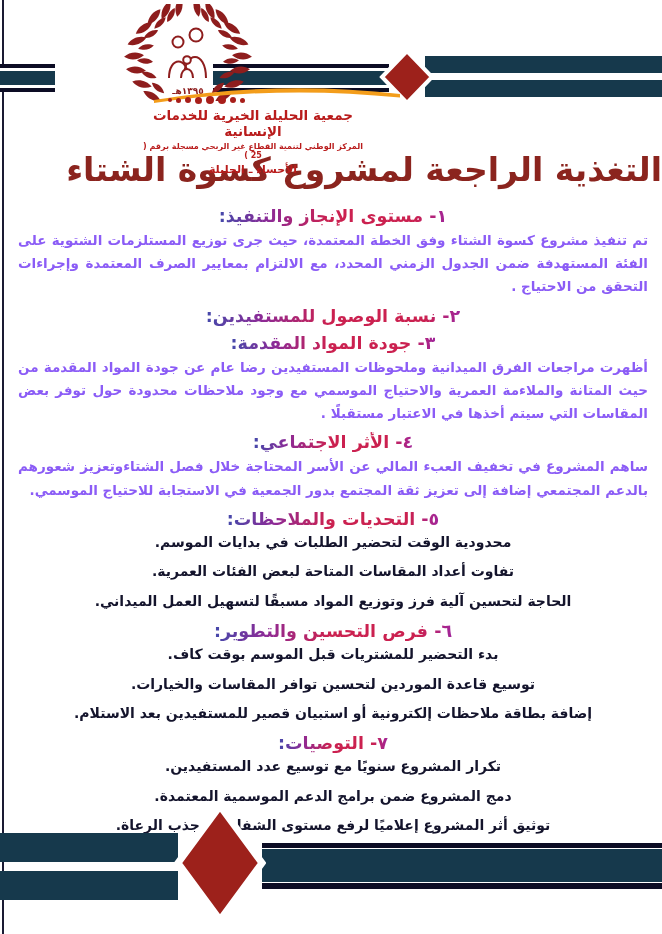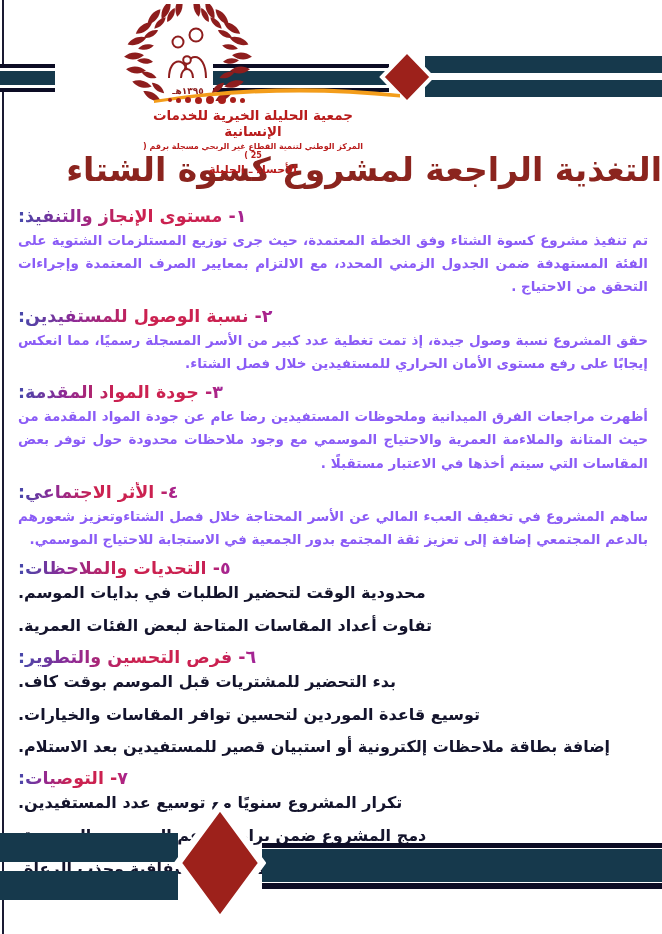--- a/index.html
+++ b/index.html
@@ -33,35 +33,35 @@
 
   
   .page-title {
     text-align:right; font-size:33px; font-weight:bold; color:#8b241e;
     margin:2px 0 6px 0; letter-spacing:0;
   }
 
   
   .content { padding:4px 14px 0 18px; }
   .sec { margin-bottom:3px; }
-  .sec-title { font-size:17.5px; font-weight:bold; margin:7px 0 3px 0; text-align:left; }
+  .sec-title { font-size:17.5px; font-weight:bold; margin:7px 0 3px 0; text-align:center; }
   .grad { color:#c12355; display:inline-block; }
   @supports ((-webkit-background-clip:text) or (background-clip:text)) {
     .grad {
       background:linear-gradient(to left, #a0259b 0%, #cb2150 14%, #cb2150 52%, #8d2a96 78%, #4449ab 100%);
       -webkit-background-clip:text; background-clip:text; color:transparent;
     }
   }
   .sec-body {
     font-size:13.5px; font-weight:bold; color:#8b5cf6; line-height:1.72;
     text-align:justify; text-align-last:right;
   }
   .body-line {
-    font-size:16px; font-weight:bold; color:#14142c; line-height:1.55;
-    text-align:left; margin-bottom:8px;
+    font-size:14px; font-weight:bold; color:#14142c; line-height:1.55;
+    text-align:center; margin-bottom:8px;
   }
 
   
   .stripe-navy-thin { position:absolute; background:#0c0c24; }
 </style>
 </head>
 <body>
 
 <div class="page">
 
@@ -166,37 +166,37 @@
 
   <div class="content">
 
     <section class="sec">
       <h2 class="sec-title"><span class="grad"><span>١-</span> <span>مستوى الإنجاز والتنفيذ:</span></span></h2>
       <p class="sec-body">تم تنفيذ مشروع كسوة الشتاء وفق الخطة المعتمدة، حيث جرى توزيع المستلزمات الشتوية على الفئة المستهدفة ضمن الجدول الزمني المحدد، مع الالتزام بمعايير الصرف المعتمدة وإجراءات التحقق من الاحتياج .</p>
     </section>
 
     <section class="sec">
       <h2 class="sec-title"><span class="grad"><span>٢-</span> <span>نسبة الوصول للمستفيدين:</span></span></h2>
-      <p class="sec-body">حقق المشروع نسبة وصول جيدة، إذ تمت تغطية عدد كبير من الأسر المسجلة رسميًا، مما انعكس إيجابًا على رفع مستوى الأمان الحراري للمستفيدين خلال فصل الشتاء.</p>
     </section>
 
     <section class="sec">
       <h2 class="sec-title"><span class="grad"><span>٣-</span> <span>جودة المواد المقدمة:</span></span></h2>
       <p class="sec-body">أظهرت مراجعات الفرق الميدانية وملحوظات المستفيدين رضا عام عن جودة المواد المقدمة من حيث المتانة والملاءمة العمرية والاحتياج الموسمي مع وجود ملاحظات محدودة حول توفر بعض المقاسات التي سيتم أخذها في الاعتبار مستقبلًا .</p>
     </section>
 
     <section class="sec">
       <h2 class="sec-title"><span class="grad"><span>٤-</span> <span>الأثر الاجتماعي:</span></span></h2>
       <p class="sec-body">ساهم المشروع في تخفيف العبء المالي عن الأسر المحتاجة خلال فصل الشتاءوتعزيز شعورهم بالدعم المجتمعي إضافة إلى تعزيز ثقة المجتمع بدور الجمعية في الاستجابة للاحتياج الموسمي.</p>
     </section>
 
     <section class="sec">
       <h2 class="sec-title"><span class="grad"><span>٥-</span> <span>التحديات والملاحظات:</span></span></h2>
       <div class="body-line">محدودية الوقت لتحضير الطلبات في بدايات الموسم.</div>
       <div class="body-line">تفاوت أعداد المقاسات المتاحة لبعض الفئات العمرية.</div>
+      <div class="body-line">الحاجة لتحسين آلية فرز وتوزيع المواد مسبقًا لتسهيل العمل الميداني.</div>
     </section>
 
     <section class="sec">
       <h2 class="sec-title"><span class="grad"><span>٦-</span> <span>فرص التحسين والتطوير:</span></span></h2>
       <div class="body-line">بدء التحضير للمشتريات قبل الموسم بوقت كاف.</div>
       <div class="body-line">توسيع قاعدة الموردين لتحسين توافر المقاسات والخيارات.</div>
       <div class="body-line">إضافة بطاقة ملاحظات إلكترونية أو استبيان قصير للمستفيدين بعد الاستلام.</div>
     </section>
 
     <section class="sec">

